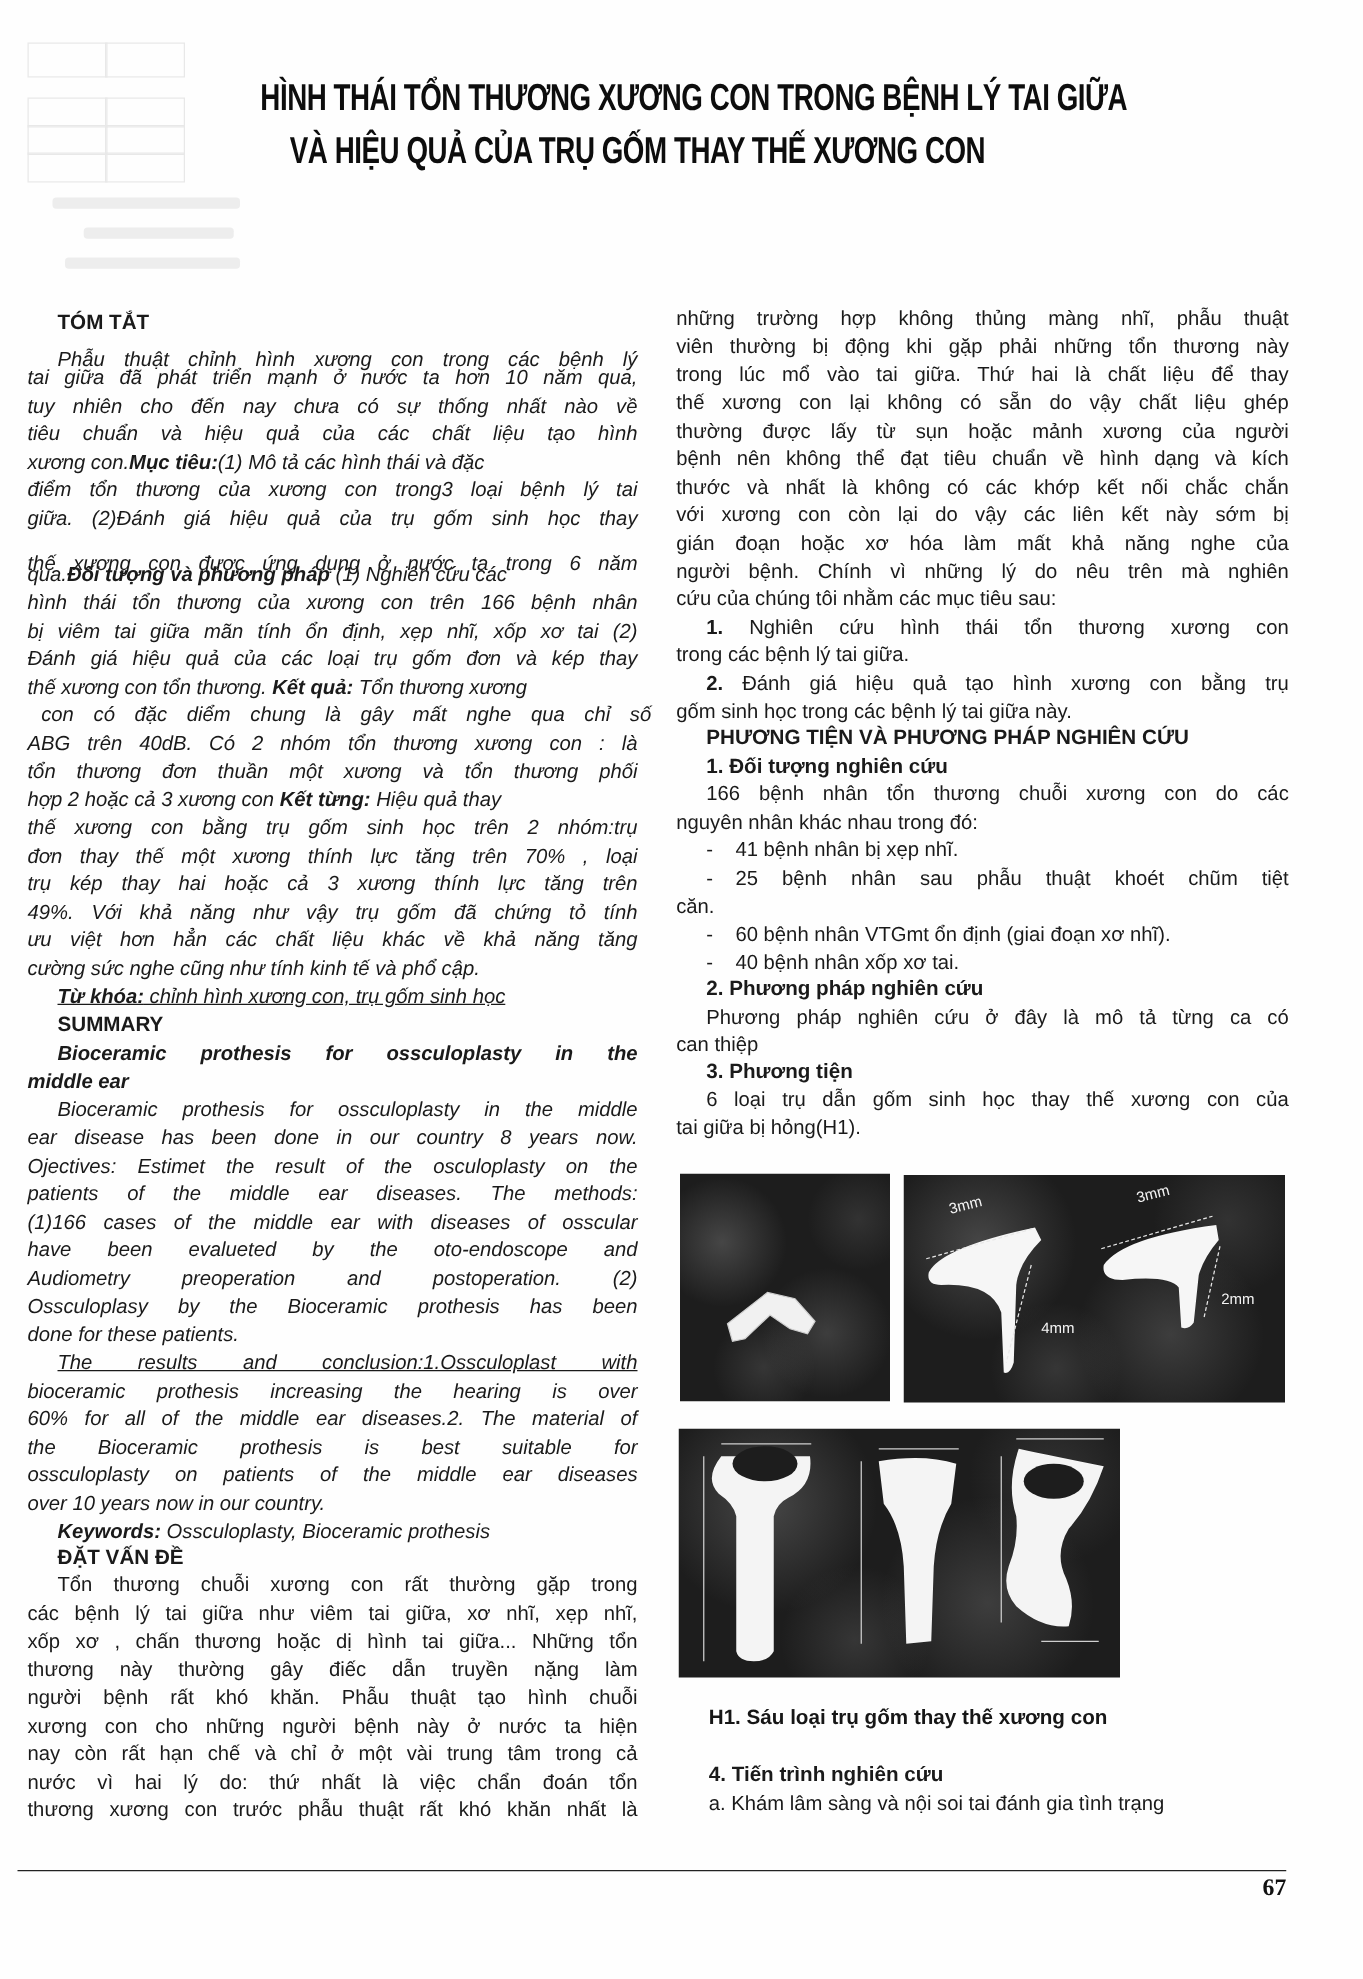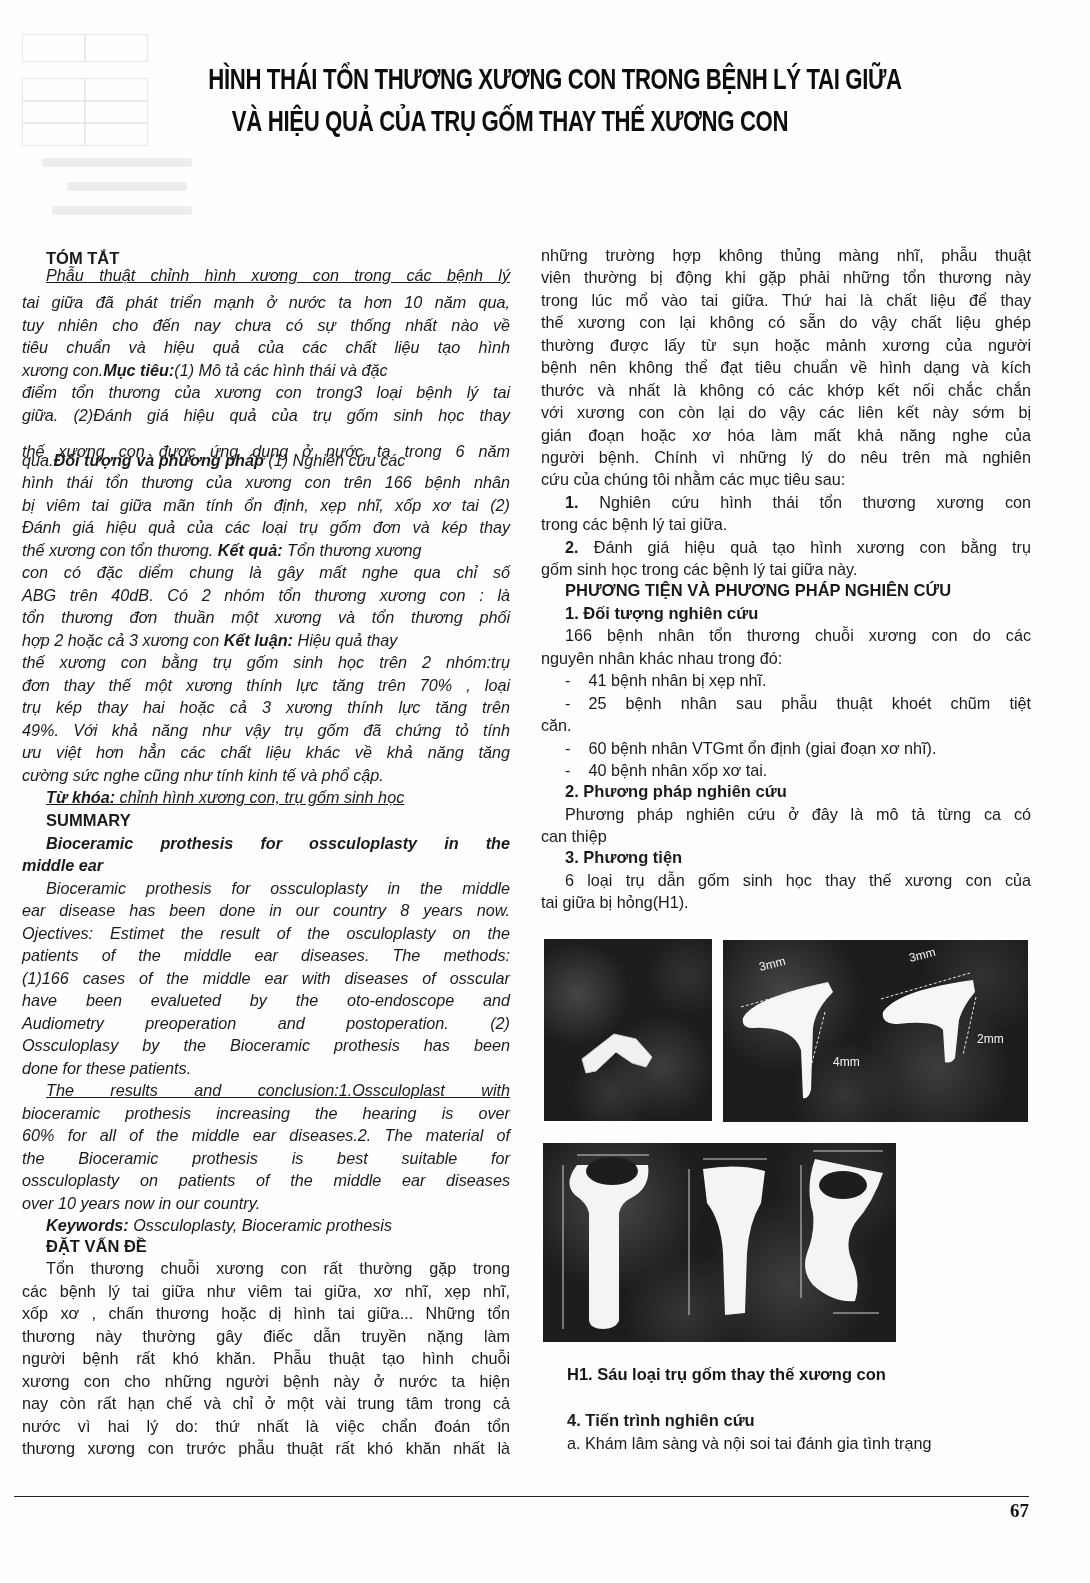--- a/index.html
+++ b/index.html
@@ -50,44 +50,44 @@
     <div class="gline" style="left:30px;top:172px;width:140px;"></div>
   </div>
 
   <div class="title t1">HÌNH THÁI TỔN THƯƠNG  XƯƠNG CON TRONG  BỆNH LÝ TAI GIỮA</div>
   <div class="title t2">VÀ HIỆU QUẢ CỦA TRỤ GỐM THAY THẾ  XƯƠNG CON</div>
 
 
   <div class="col" style="left:22px;top:0;width:488px;">
     <div class="line hd" style="left:24px;top:248px;">TÓM TẮT</div>
 
-    <div class="line it just" style="left:24px;top:265px;width:464px;text-decoration:underline;">Phẫu thuật chỉnh hình xương con trong các bệnh lý</div>
+    <div class="line it just" style="left:24px;top:278px;width:464px;">Phẫu thuật chỉnh hình xương con trong các bệnh lý</div>
     <div class="line it just" style="left:0;top:292px;width:488px;">tai giữa đã phát triển mạnh ở nước ta hơn 10 năm qua,</div>
     <div class="line it just" style="left:0;top:315px;width:488px;">tuy nhiên cho đến nay chưa có sự thống nhất nào về</div>
     <div class="line it just" style="left:0;top:337px;width:488px;">tiêu chuẩn và hiệu quả của các  chất liệu  tạo hình</div>
     <div class="line it" style="left:0;top:360px;width:488px;display:flex;justify-content:space-between;">
       <span><span>xương con.</span><span class="b">Mục tiêu:</span><span>(1) Mô tả các  hình thái và đặc</span></span>
     </div>
     <div class="line it just" style="left:0;top:382px;width:488px;">điểm tổn thương của  xương con trong3 loại bệnh lý  tai</div>
     <div class="line it just" style="left:0;top:405px;width:488px;">giữa. (2)Đánh giá hiệu quả  của  trụ gốm sinh học thay</div>
     <div class="line it just" style="left:0;top:427px;width:488px;margin-top:14px;">thế xương con  được ứng dụng ở nước ta trong 6 năm</div>
     <div class="line it" style="left:0;top:450px;width:488px;">
       <span>qua.</span><span class="b">Đối tượng và phương pháp</span><span> (1) Nghiên cứu các</span>
     </div>
     <div class="line it just" style="left:0;top:472px;width:488px;">hình thái tổn thương của  xương con trên 166 bệnh nhân</div>
     <div class="line it just" style="left:0;top:495px;width:488px;">bị viêm tai giữa mãn tính ổn định, xẹp nhĩ, xốp xơ tai (2)</div>
     <div class="line it just" style="left:0;top:517px;width:488px;">Đánh giá hiệu quả của các loại trụ gốm đơn và kép thay</div>
     <div class="line it" style="left:0;top:540px;width:488px;">
       <span>thế xương con tổn thương. </span><span class="b">Kết quả:</span><span> Tổn thương xương</span>
     </div>
-    <div class="line it just" style="left:0;top:562px;width:488px;">con   có đặc diểm chung là  gây mất nghe qua chỉ số</div>
+    <div class="line it just" style="left:11px;top:562px;width:488px;">con   có đặc diểm chung là  gây mất nghe qua chỉ số</div>
     <div class="line it just" style="left:0;top:585px;width:488px;">ABG  trên 40dB. Có 2  nhóm tổn thương xương con : là</div>
     <div class="line it just" style="left:0;top:607px;width:488px;">tổn thương đơn thuần  một xương và tổn thương phối</div>
     <div class="line it" style="left:0;top:630px;width:488px;">
-      <span>hợp 2 hoặc cả 3 xương con  </span><span class="b">Kết luận:</span><span>  Hiệu quả  thay</span>
+      <span>hợp 2 hoặc cả 3 xương con  </span><span class="b">Kết từng:</span><span>  Hiệu quả  thay</span>
     </div>
     <div class="line it just" style="left:0;top:652px;width:488px;">thế xương con bằng trụ gốm sinh học trên 2 nhóm:trụ</div>
     <div class="line it just" style="left:0;top:675px;width:488px;">đơn thay thế một xương  thính lực tăng trên 70%  , loại</div>
     <div class="line it just" style="left:0;top:697px;width:488px;">trụ kép thay hai hoặc cả 3 xương thính lực tăng trên</div>
     <div class="line it just" style="left:0;top:720px;width:488px;">49%. Với khả năng như vậy trụ gốm  đã chứng tỏ tính</div>
     <div class="line it just" style="left:0;top:742px;width:488px;">ưu việt hơn hẳn các chất liệu khác về khả năng tăng</div>
     <div class="line it" style="left:0;top:765px;">cường sức nghe  cũng như tính kinh tế và phổ cập.</div>
 
     <div class="line it" style="left:24px;top:787px;text-decoration:underline;">
       <span class="b">Từ khóa:</span><span> chỉnh hình xương con, trụ gốm sinh học</span>

